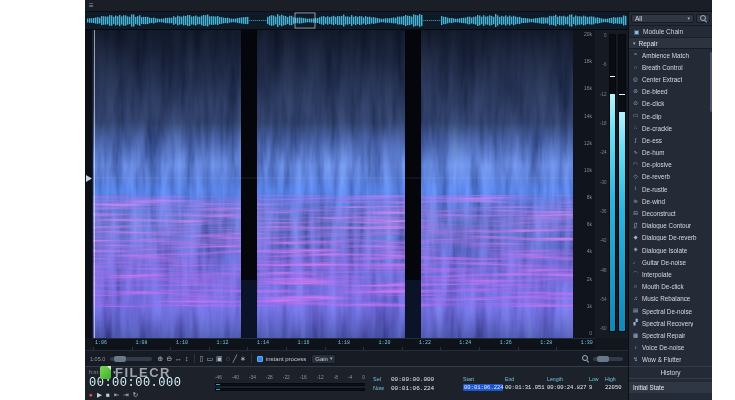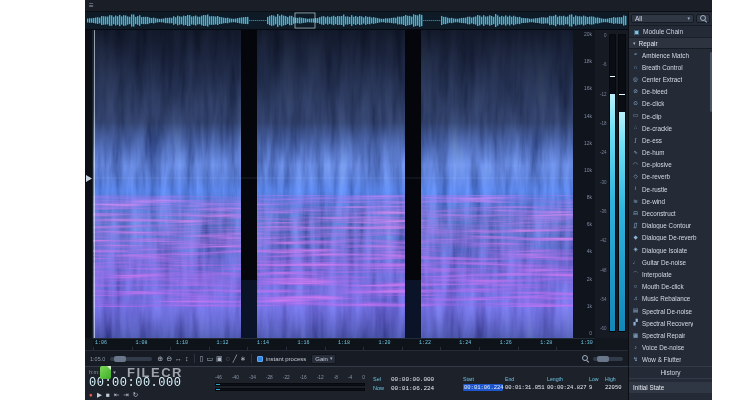--- a/index.html
+++ b/index.html
@@ -116,21 +116,21 @@
   .tb-vals span{font-size:5.5px;color:#e8eef5;font-family:"Liberation Mono",monospace;white-space:nowrap}
   .tb-vals span:first-child{background:#1d56cc;border-radius:1px;padding:0 1px}
 
   
   .history-panel{position:absolute;left:543px;top:366px;width:84px;height:34px;background:#252b36;
     border-left:1px solid #0b0e13;border-top:1px solid #343b48}
   .hist-title{font-size:6.5px;color:#cfd6e0;text-align:center;padding:2px 0;border-bottom:1px solid #343b48}
   .hist-item{margin-top:3px;background:#2f3644;font-size:6.3px;color:#e8ecf2;padding:2px 4px}
 
   
-  .watermark{position:absolute;left:100px;top:365px;display:flex;align-items:center;gap:16px;z-index:50}
+  .watermark{position:absolute;left:100px;top:365px;display:flex;align-items:center;gap:4px;z-index:50}
   .wm-logo{width:11px;height:13px;background:linear-gradient(135deg,#7dd957,#3fae2a);border-radius:2px;
     position:relative;display:inline-block}
   .wm-logo::after{content:"";position:absolute;right:0;top:0;border-left:4px solid transparent;
     border-top:4px solid #e8f5e4;opacity:.9}
   .wm-text{font-size:13px;font-weight:bold;color:#a6abb2;letter-spacing:1.5px;opacity:.95}
 </style>
 </head>
 <body>
 
 <div class="app" data-name="rx-app-window">

